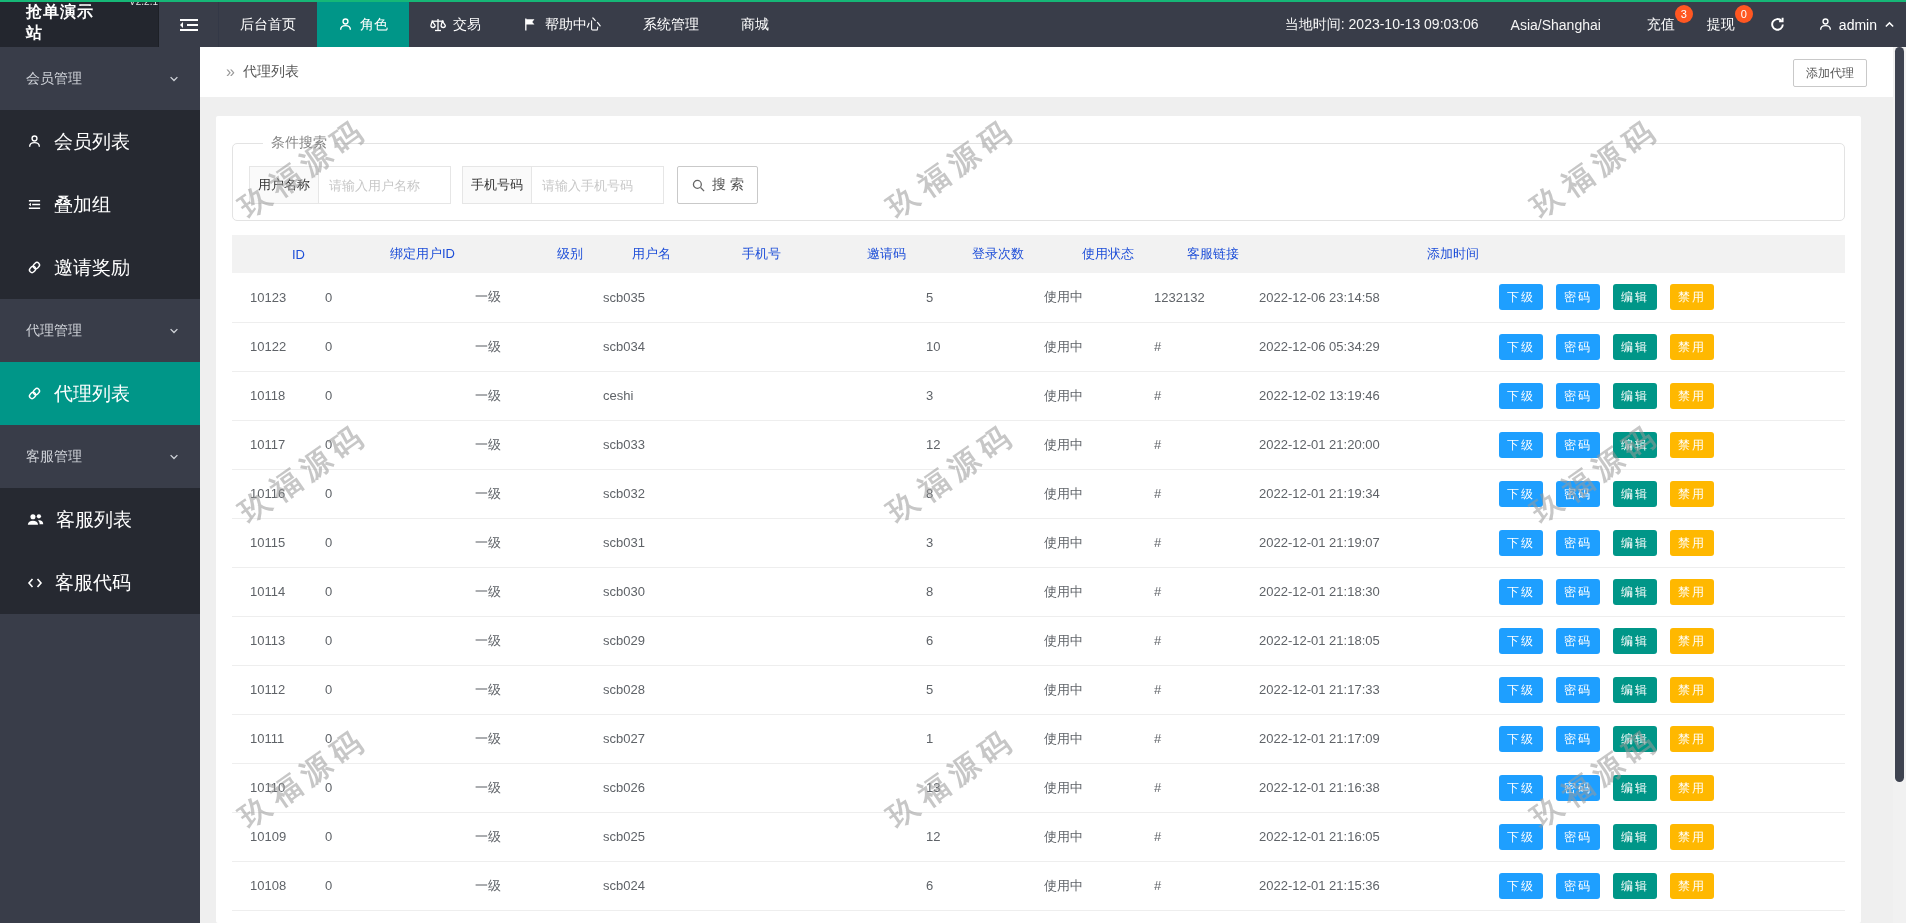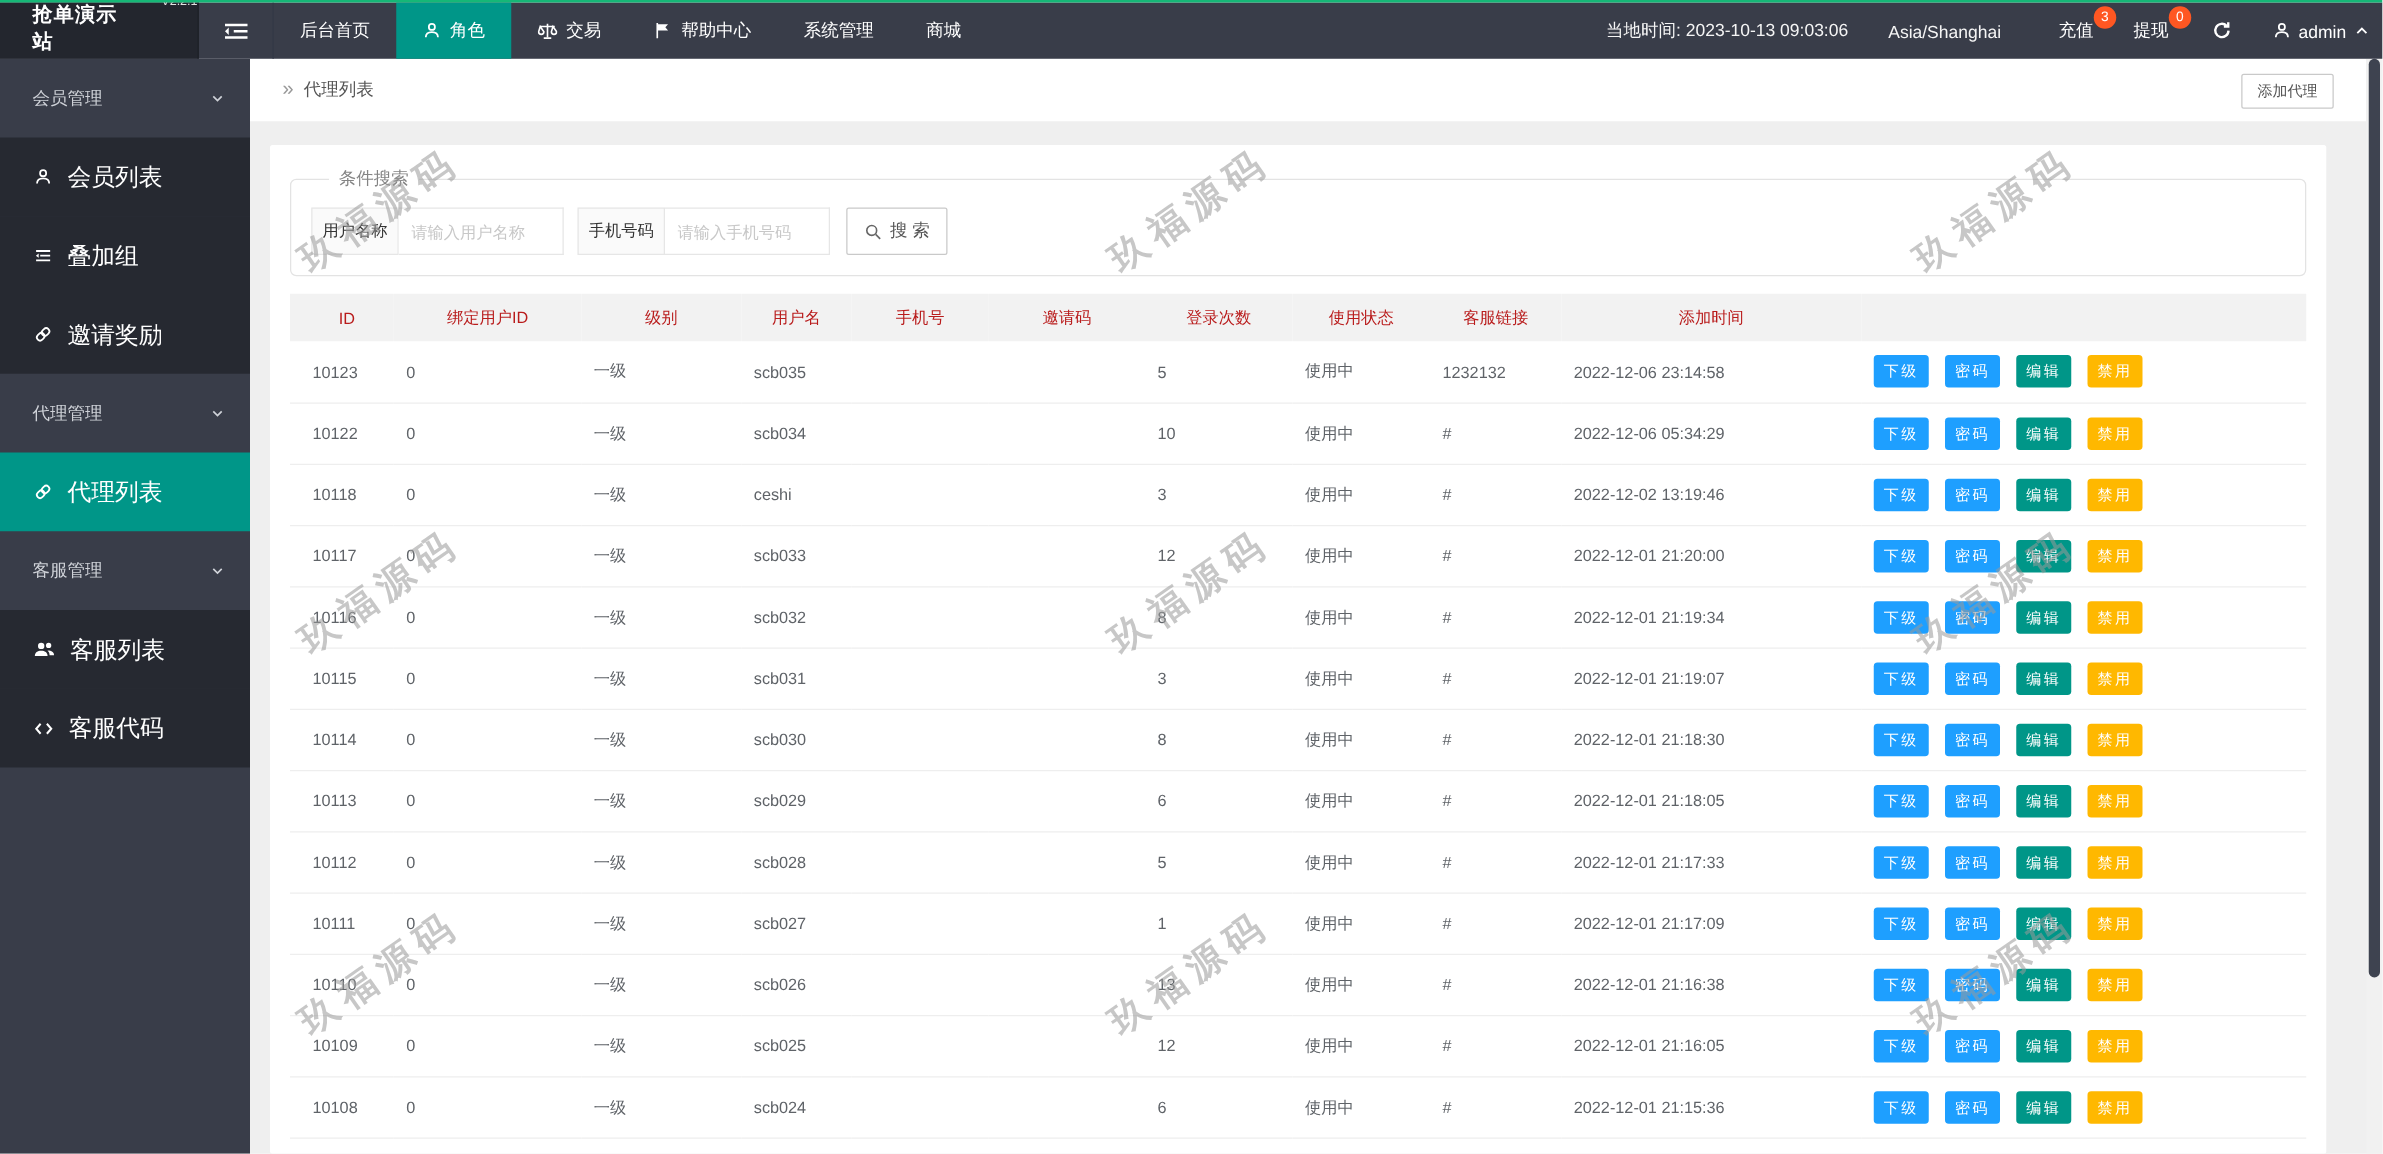--- a/index.html
+++ b/index.html
@@ -53,21 +53,21 @@
   fieldset.search legend { margin-left:14px; padding:0 8px; font-size:14px; color:#848484; }
   .search-row { display:flex; align-items:center; }
   .igroup { display:flex; align-items:stretch; height:38px; margin-right:11px; }
   .igroup .addon { border:1px solid #e6e6e6; background:#fafafa; display:flex; align-items:center; padding:0 8px; font-size:13px; color:#333; white-space:nowrap; }
   .igroup input { border:1px solid #e6e6e6; border-left:none; width:132px; padding:0 10px; font-size:13px; color:#666; outline:none; }
   .igroup input::placeholder { color:#c8c8c8; }
   .search-btn { margin-left:2px; height:38px; padding:0 13px; background:#fff; border:1px solid #c9c9c9; border-radius:2px; font-size:14px; color:#555; display:flex; align-items:center; gap:6px; cursor:pointer; }
 
   
   table.grid { width:100%; border-collapse:collapse; margin-top:14px; table-layout:fixed; }
-  table.grid th { background:#f2f2f2; height:38px; font-weight:normal; font-size:13px; color:#b91c1c; text-align:center; padding:0 10px; }
+  table.grid th { background:#f2f2f2; height:38px; font-weight:normal; font-size:13px; color:#1d4ed8; text-align:right; padding:0 10px; }
   table.grid td { height:49px; border-bottom:1px solid #eee; font-size:13px; color:#5f6368; padding:0 10px; }
   table.grid th:first-child, table.grid td:first-child { padding-left:18px; }
   td.status { color:#3fb241; }
   .btn { display:inline-block; height:26px; line-height:26px; padding:0 8px; border-radius:3px; color:#fff; font-size:12px; margin-right:13px; letter-spacing:2px; cursor:pointer; white-space:nowrap; }
   .btn-0,.btn-1 { background:#1E9FFF; }
   .btn-2 { background:#009688; }
   .btn-3 { background:#FFB800; }
 
   
   .wm { position:absolute; z-index:15; font-size:30px; font-weight:bold; color:#9a9a9a; opacity:.55; transform:rotate(-35deg); letter-spacing:7px; white-space:nowrap; pointer-events:none; }

